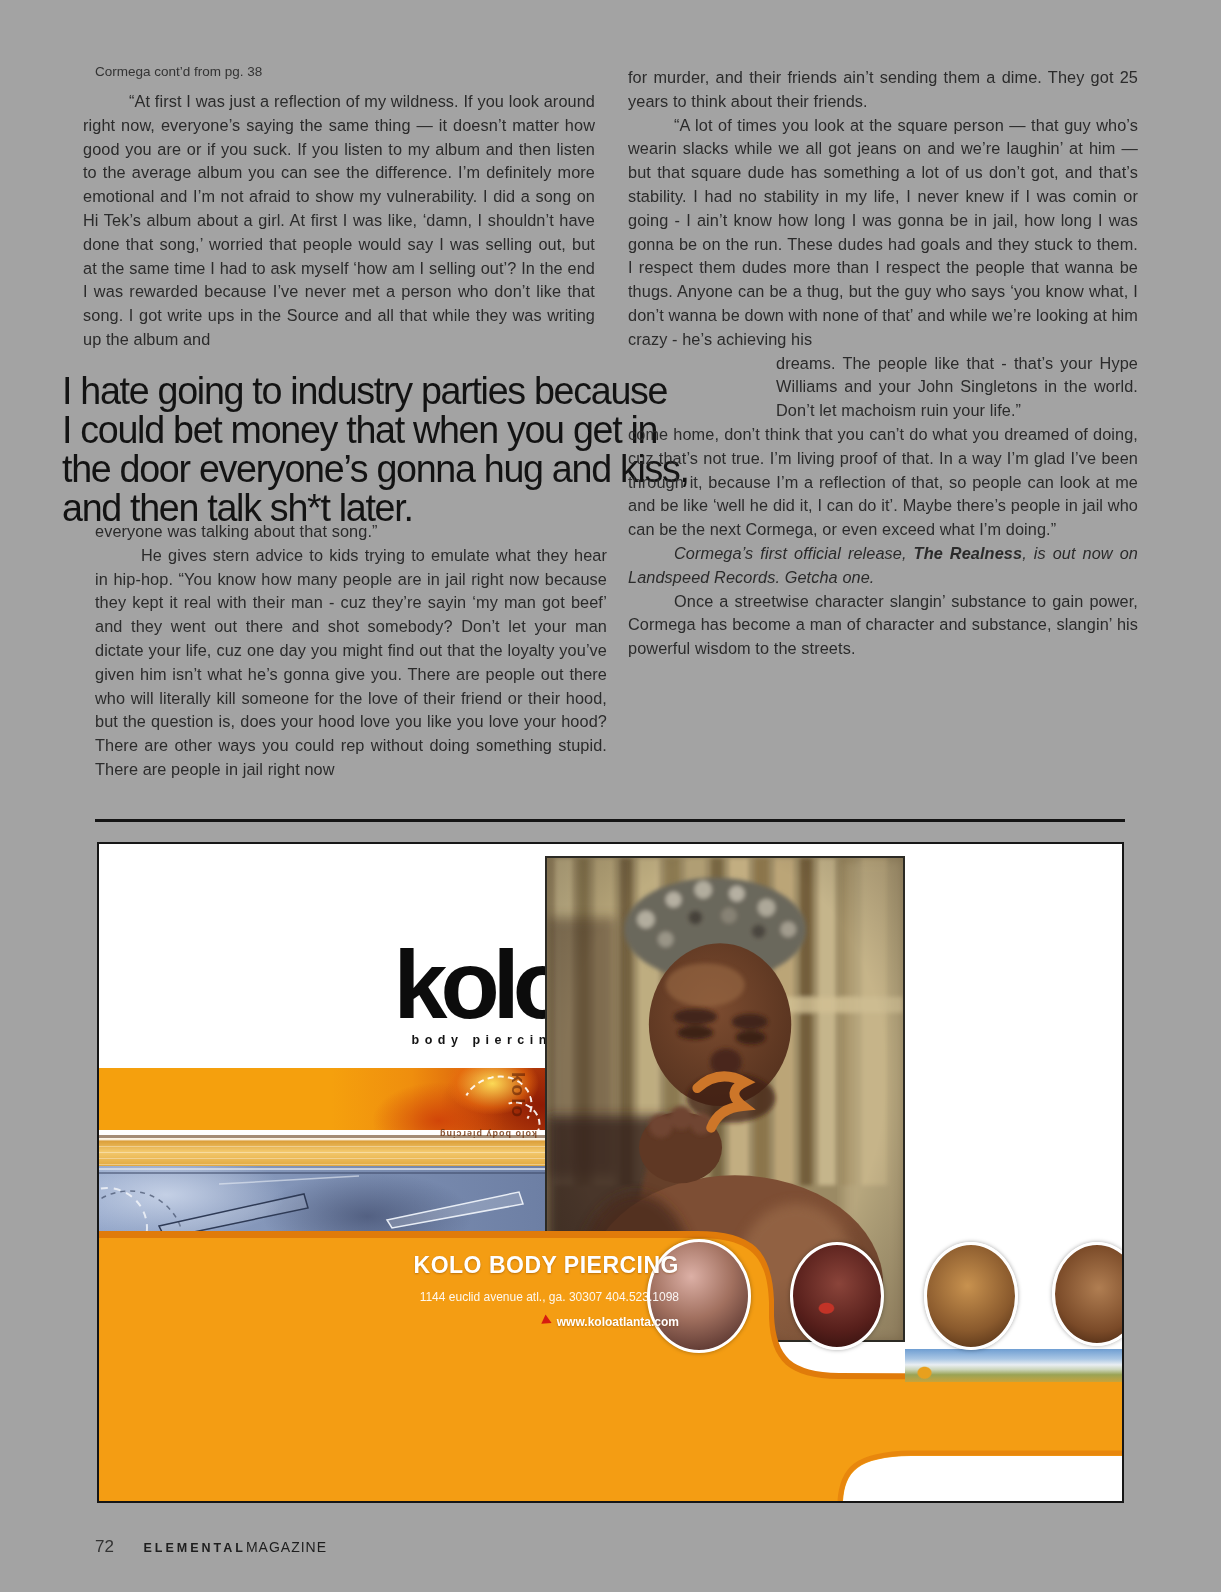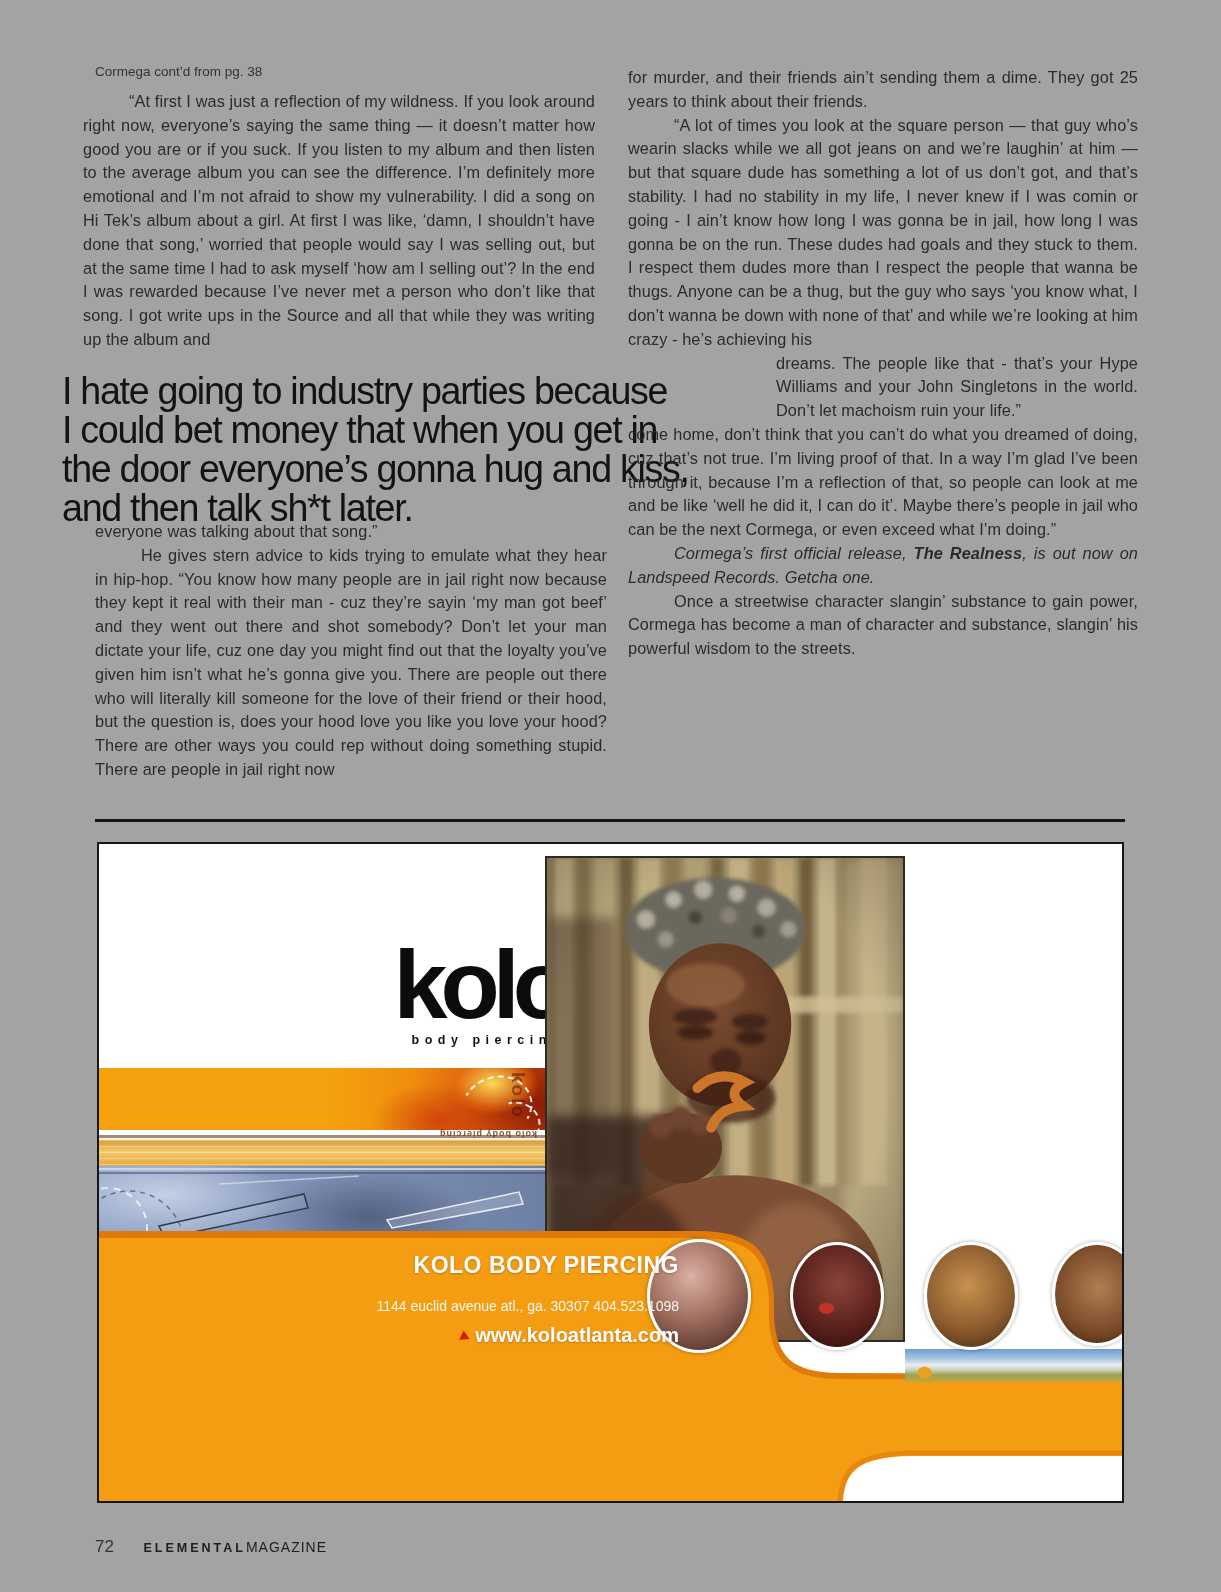--- a/index.html
+++ b/index.html
@@ -72,22 +72,22 @@
      background:radial-gradient(14px 10px at 38% 62%,#c23327 0 50%,transparent 60%),
                 radial-gradient(circle at 52% 38%,#8a443a,#571f1b 60%,#2e0f0d 95%);}
   #oval3{left:825px;top:398px;width:94px;height:108px;
      background:radial-gradient(circle at 46% 40%,#c8924f,#8a5a2d 58%,#4a2a12 95%);}
   #oval4{left:953px;top:398px;width:90px;height:104px;
      background:radial-gradient(circle at 52% 44%,#b07e52,#7a4a28 62%,#40220f 95%);}
   
   #ad-text{position:absolute;left:178px;top:408px;width:402px;text-align:right;color:#fff;}
   #ad-heading{font-size:23px;font-weight:bold;letter-spacing:.5px;line-height:26px;
       text-shadow:0 1px 2px rgba(120,60,0,.45);}
-  #ad-address{font-size:14px;line-height:18px;margin-top:19px;color:rgba(255,255,255,.93);}
-  #ad-url{font-size:20px;font-weight:bold;margin-top:9px;color:#fff;text-shadow:0 1px 2px rgba(120,60,0,.4);}
+  #ad-address{font-size:12px;line-height:18px;margin-top:10px;color:rgba(255,255,255,.93);}
+  #ad-url{font-size:12px;font-weight:bold;margin-top:9px;color:#fff;text-shadow:0 1px 2px rgba(120,60,0,.4);}
   #red-arrow{display:inline-block;width:0;height:0;border-top:5px solid transparent;border-bottom:5px solid transparent;
       border-left:9px solid #d61c10;margin-right:5px;transform:translateY(0px) rotate(25deg);}
   
   #footer{position:absolute;left:95px;top:1537px;}
   #page-num{font-size:17px;color:#333;display:inline-block;width:44px;}
   #mag-name{font-size:12.5px;font-weight:bold;letter-spacing:3px;color:#1e1e1e;}
   #mag-suffix{font-size:14px;letter-spacing:1px;color:#1e1e1e;font-weight:normal;text-align:right;}
 </style>
 </head>
 <body>

